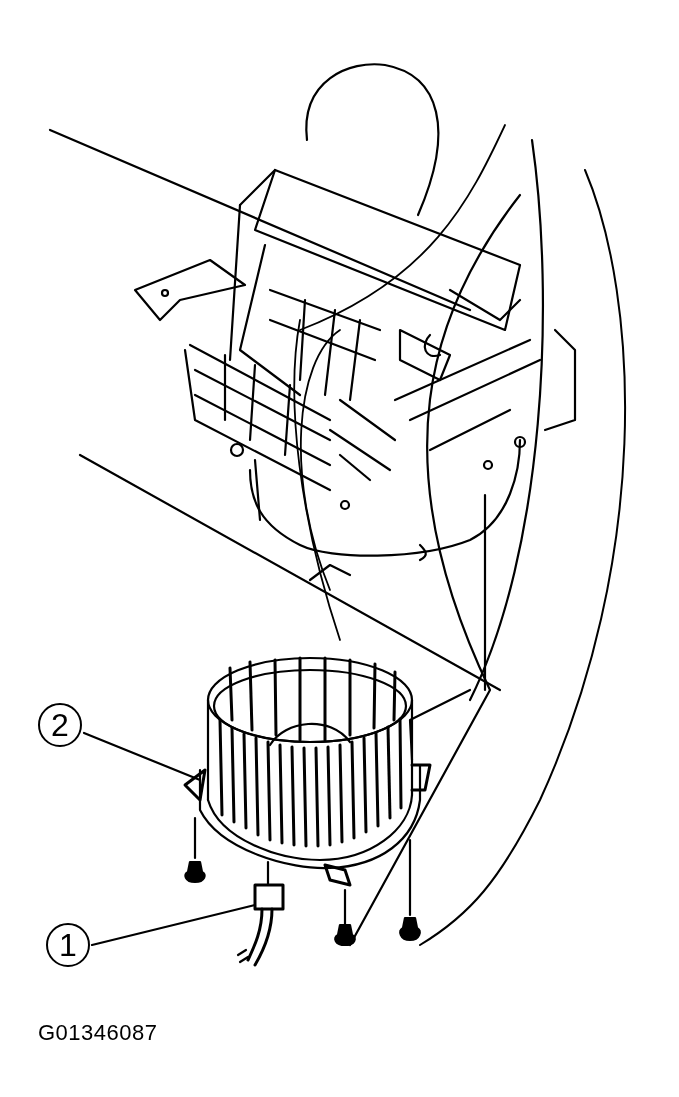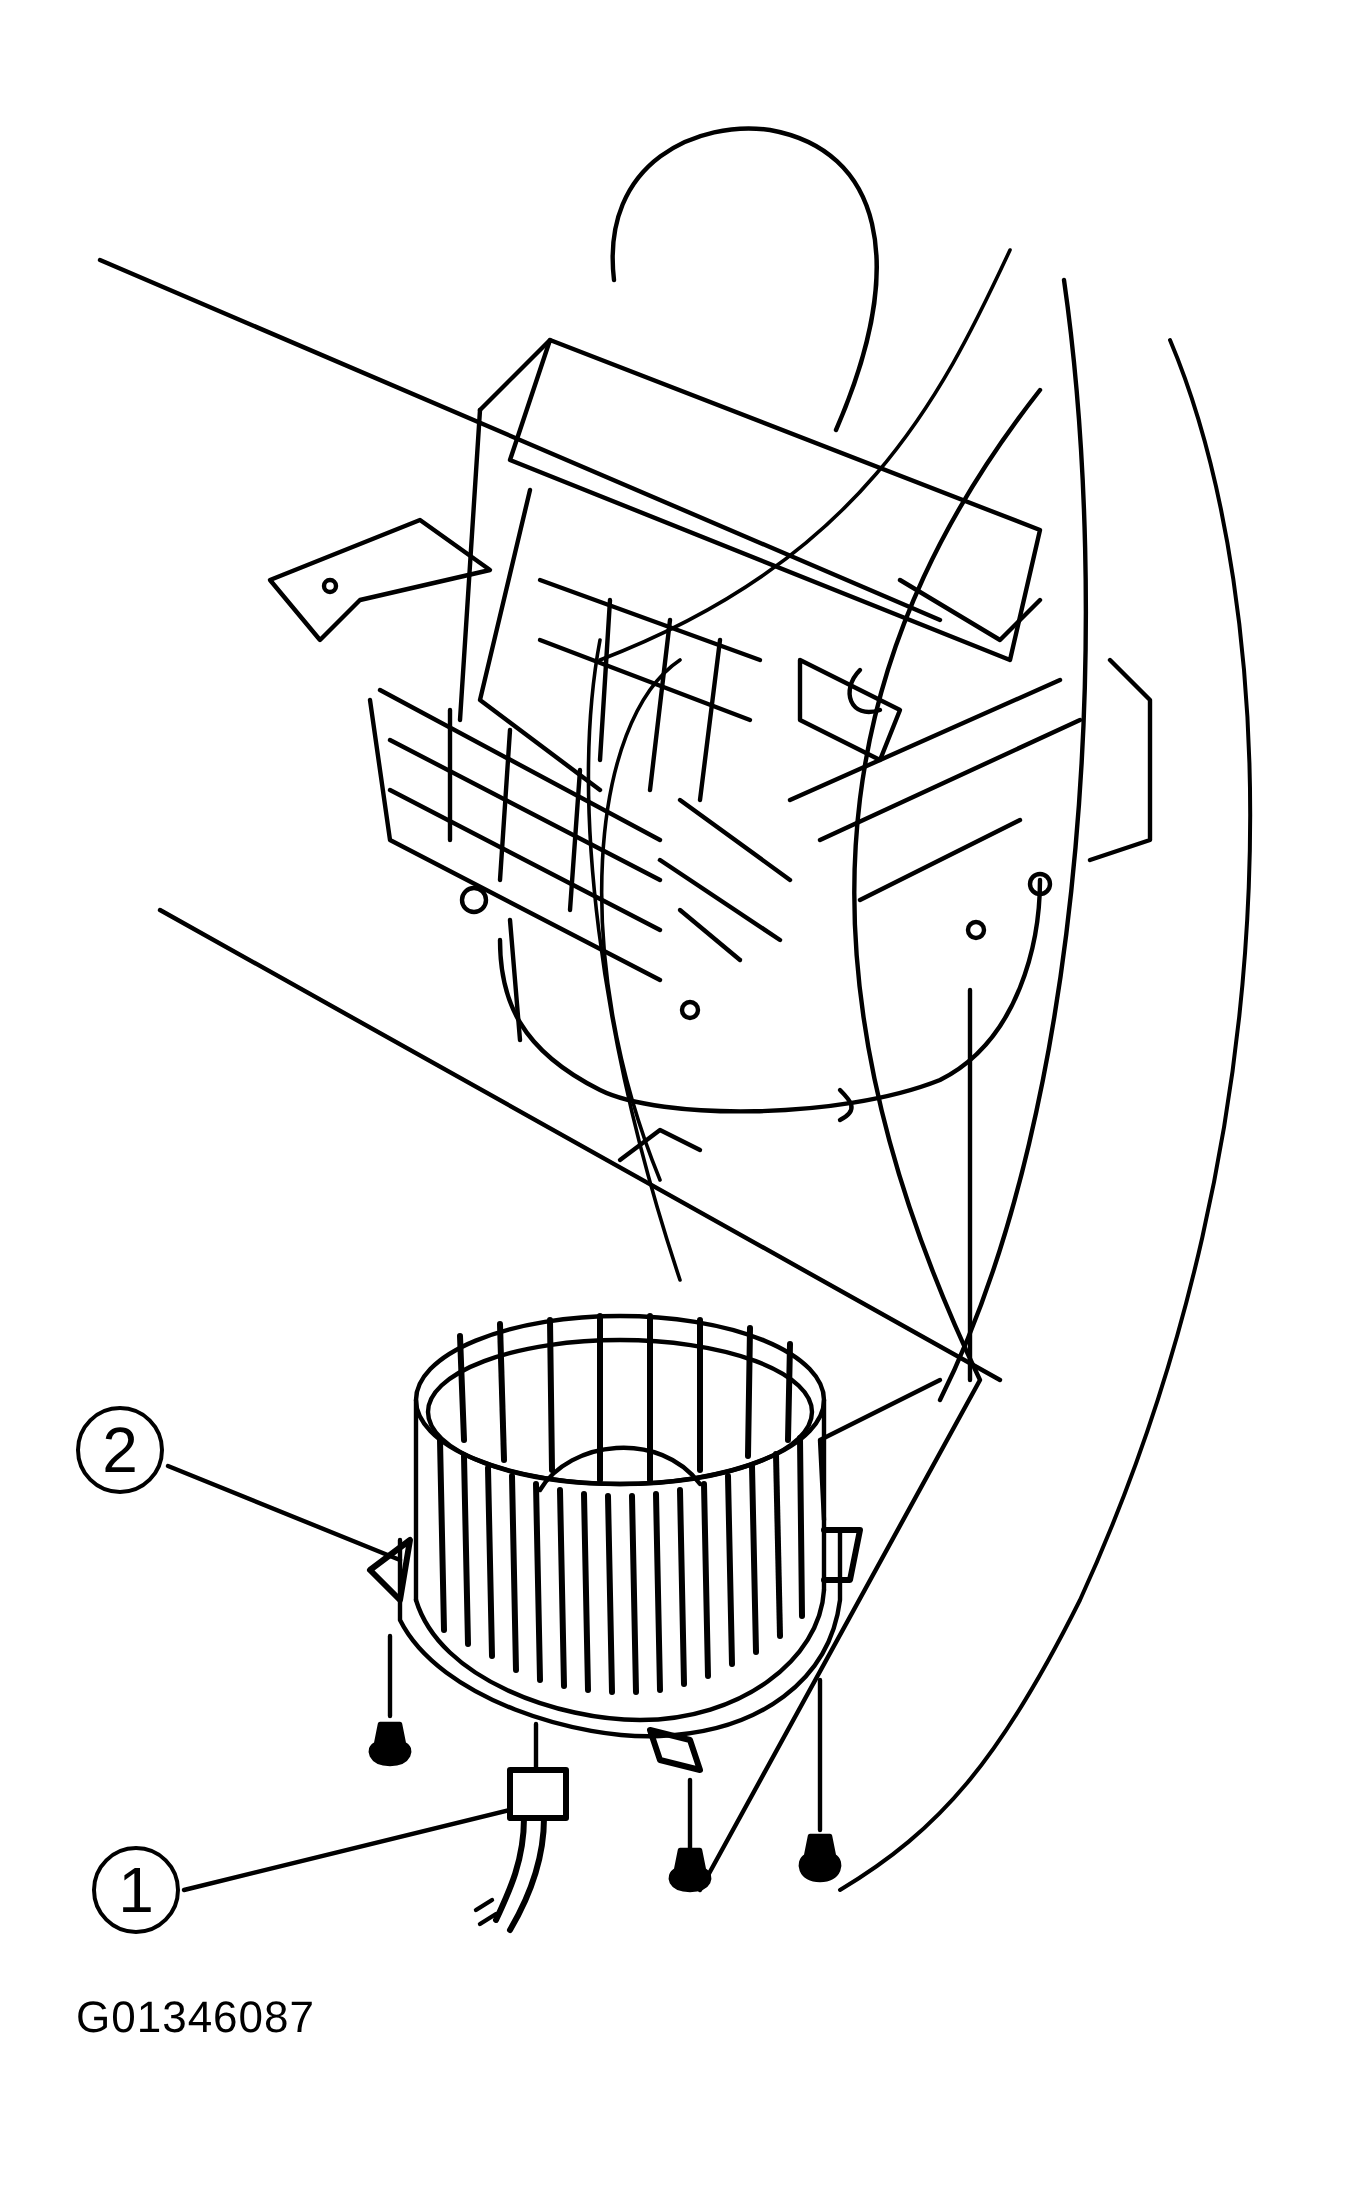--- a/index.html
+++ b/index.html
@@ -1,21 +1,21 @@
 <!DOCTYPE html>
 <html><head>
   <meta charset="utf-8">
   <style>
     html, body { margin: 0; padding: 0; background: #ffffff; }
     body { width: 679px; height: 1097px; position: relative; overflow: hidden; font-family: "Liberation Sans", sans-serif; }
     #drawing { position: absolute; left: 0; top: 0; }
     .callout { position: absolute; width: 44px; height: 44px; border: 2px solid #000; border-radius: 50%; box-sizing: border-box; display: flex; align-items: center; justify-content: center; font-size: 32px; color: #000; background: transparent; }
     #callout-2 { left: 38px; top: 703px; }
     #callout-1 { left: 46px; top: 923px; }
-    #figure-id { position: absolute; left: 38px; top: 996px; font-size: 22px; color: #000; letter-spacing: 0.5px; }
+    #figure-id { position: absolute; left: 38px; top: 1020px; font-size: 22px; color: #000; letter-spacing: 0.5px; }
   </style>
 </head>
 <body>
 
 <svg id="drawing" width="679" height="1097" viewBox="0 0 679 1097" xmlns="http://www.w3.org/2000/svg" fill="none" stroke="#000" stroke-width="2.2" stroke-linecap="round" stroke-linejoin="round">
 
   <g>
     <line x1="50" y1="130" x2="470" y2="310"></line>
     <line x1="80" y1="455" x2="500" y2="690"></line>
     <path d="M307,140 C300,80 350,60 385,65 C440,75 455,130 418,215"></path>

